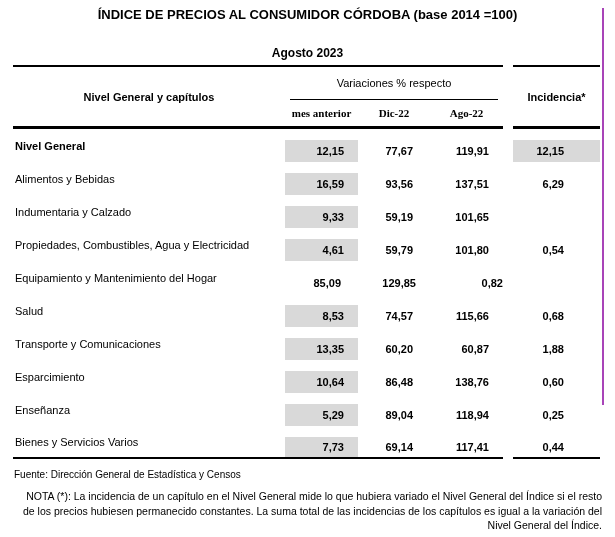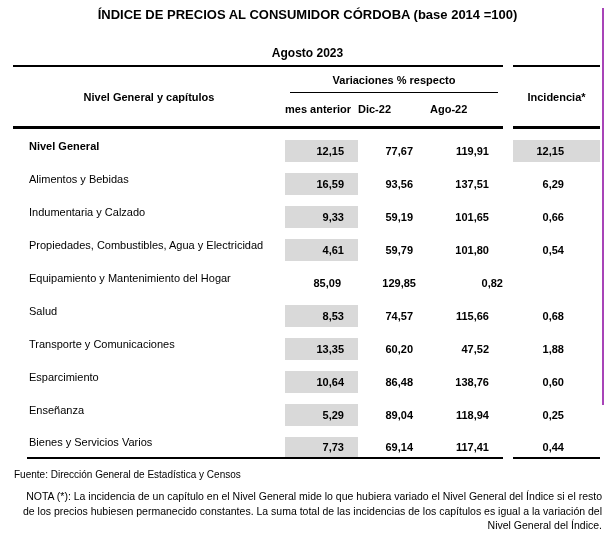--- a/index.html
+++ b/index.html
@@ -11,28 +11,28 @@
   .subtitle{ position:absolute; top:46px; left:0; width:100%; text-align:center; font-weight:bold; font-size:12px; }
 
   .accent  { position:absolute; top:8px; right:11px; width:2px; height:397px; background:var(--accent,#a844b8); }
 
   .table   { position:absolute; top:65px; left:13px; width:587px; font-size:11px; }
 
   .thead   { display:grid; grid-template-columns:272px 218px 10px 87px; height:64px; }
   .h-cell  { display:flex; align-items:center; justify-content:center; font-weight:bold; text-align:center; }
   .h-label, .h-inc { border-top:2px solid #000; border-bottom:3px solid #000; }
   .var-group { border-top:2px solid #000; border-bottom:3px solid #000; display:flex; flex-direction:column; }
-  .var-title { height:26px; display:flex; align-items:center; justify-content:center; font-weight:bold; border-bottom:1.5px solid #000; margin:0 5px; }
-  .subcols { flex:1; display:grid; grid-template-columns:73px 72px 73px; align-items:center; text-align:left; font-weight:bold; }
+  .var-title { height:33px; display:flex; align-items:center; justify-content:center; font-weight:normal; border-bottom:1.5px solid #000; margin:0 5px; }
+  .subcols { flex:1; display:grid; grid-template-columns:73px 72px 73px; align-items:center; text-align:center; font-weight:bold;font-family:Liberation Serif, serif; }
   .subcol  { line-height:1.15; }
   .subcol .wrap { max-width:58px; margin:0 auto; }
 
   .tr { display:grid; grid-template-columns:272px 73px 72px 73px 10px 87px; height:33px; }
   .td { display:flex; align-items:center; }
-  .td.label { padding-left:2px; white-space:nowrap;margin-left:14px; }
+  .td.label { padding-left:2px; white-space:nowrap; }
   .td.num   { justify-content:flex-end; font-weight:bold;margin-top:11px; }
   .td.mes   { background:var(--shade,#d9d9d9); padding-right:14px; }
   .td.dic   { padding-right:17px; }
   .td.ago   { padding-right:14px; }
   .td.inc   { padding-right:36px; }
   .tr-first .td { font-weight:bold; }
   .tr-first .td.inc { background:var(--shade,#d9d9d9); }
   .tr-last .td { border-bottom:2px solid #000; }
   .tr-last .td.gapcol { border-bottom:none; }
 
@@ -84,21 +84,20 @@
         <div class="td gapcol"></div>
         <div class="td num inc">6,29</div>
       </div>
 
       <div class="tr">
         <div class="td label">Indumentaria y Calzado</div>
         <div class="td num mes">9,33</div>
         <div class="td num dic">59,19</div>
         <div class="td num ago">101,65</div>
         <div class="td gapcol"></div>
-        <div class="td num inc">0,66</div>
       </div>
 
       <div class="tr">
         <div class="td label">Propiedades, Combustibles, Agua y Electricidad</div>
         <div class="td num mes">4,61</div>
         <div class="td num dic">59,79</div>
         <div class="td num ago">101,80</div>
         <div class="td gapcol"></div>
         <div class="td num inc">0,54</div>
       </div>
@@ -117,21 +116,21 @@
         <div class="td num dic">74,57</div>
         <div class="td num ago">115,66</div>
         <div class="td gapcol"></div>
         <div class="td num inc">0,68</div>
       </div>
 
       <div class="tr">
         <div class="td label">Transporte y Comunicaciones</div>
         <div class="td num mes">13,35</div>
         <div class="td num dic">60,20</div>
-        <div class="td num ago">47,52</div>
+        <div class="td num ago">60,87</div>
         <div class="td gapcol"></div>
         <div class="td num inc">1,88</div>
       </div>
 
       <div class="tr">
         <div class="td label">Esparcimiento</div>
         <div class="td num mes">10,64</div>
         <div class="td num dic">86,48</div>
         <div class="td num ago">138,76</div>
         <div class="td gapcol"></div>

